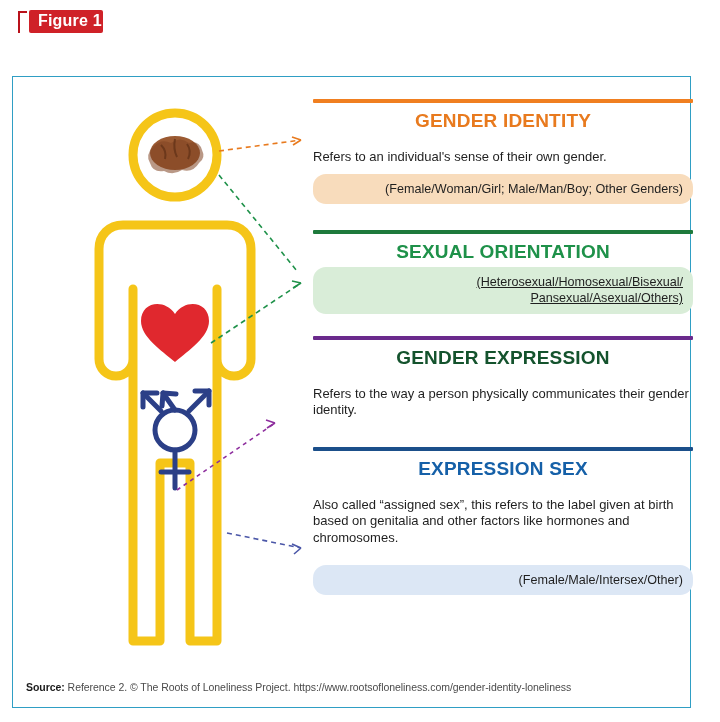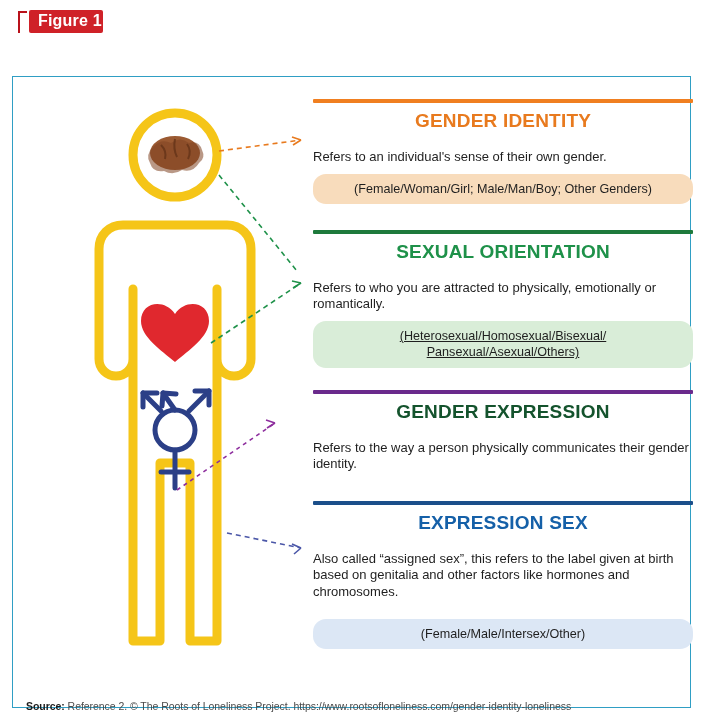--- a/index.html
+++ b/index.html
@@ -71,21 +71,21 @@
     height: 632px;
     border: 1px solid #2f9ec4;
     box-sizing: border-box;
     background: #fff;
   }
 
   
   .source {
     position: absolute;
     left: 26px;
-    top: 700px;
+    top: 681px;
     font-size: 10.5px;
     color: #4b4b4b;
     letter-spacing: -0.05px;
   }
   .source b { color: #1b1b1b; }
 
   
   .figure-area {
     position: absolute;
     left: 14px;
@@ -117,21 +117,21 @@
   .sec-body {
     font-size: 13px;
     line-height: 1.27;
     color: #1f1f1f;
     margin: 17px 0 8px 0;
   }
   .pill {
     border-radius: 13px;
     font-size: 12.6px;
     line-height: 1.3;
-    text-align: center;
+    text-align: right;
     padding: 7px 10px;
     color: #1f1f1f;
   }
 
   
   .rule-identity   { background: #f07f20; }
   .head-identity   { color: #e87a1e; }
   .pill-identity   { background: #f8dcbc; }
 
   .rule-orientation{ background: #1e7a3c; }
@@ -280,21 +280,20 @@
         <div class="sec-head head-identity">GENDER IDENTITY</div>
         <div class="sec-body">Refers to an individual's sense of their own gender.</div>
         <div class="pill pill-identity">(Female/Woman/Girl; Male/Man/Boy; Other Genders)</div>
       </div>
 
       <div class="gap-a"></div>
 
       <div class="section">
         <div class="sec-rule rule-orientation"></div>
         <div class="sec-head head-orientation">SEXUAL ORIENTATION</div>
-        <div class="sec-body">Refers to who you are attracted to physically, emotionally or romantically.</div>
         <div class="pill pill-orientation">(Heterosexual/Homosexual/Bisexual/ Pansexual/Asexual/Others)</div>
       </div>
 
       <div class="gap-b"></div>
 
       <div class="section">
         <div class="sec-rule rule-expression"></div>
         <div class="sec-head head-expression">GENDER EXPRESSION</div>
         <div class="sec-body">Refers to the way a person physically communicates their gender identity.</div>
       </div>

